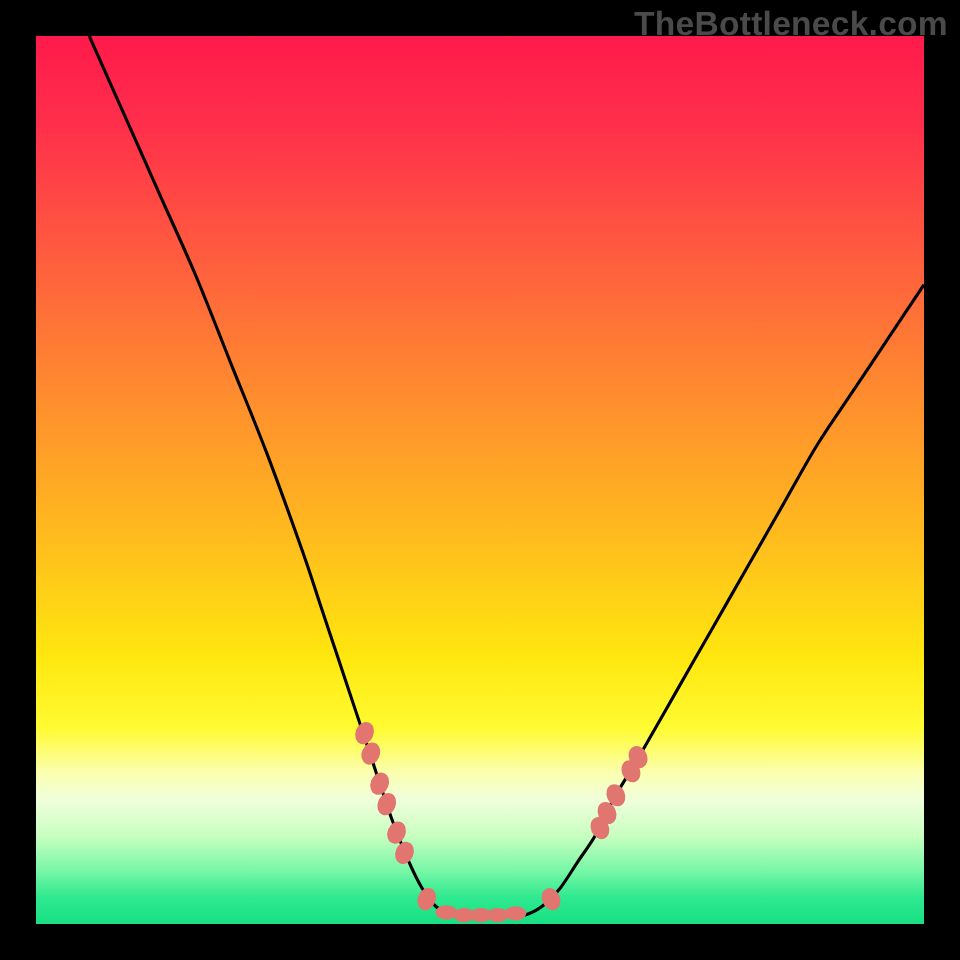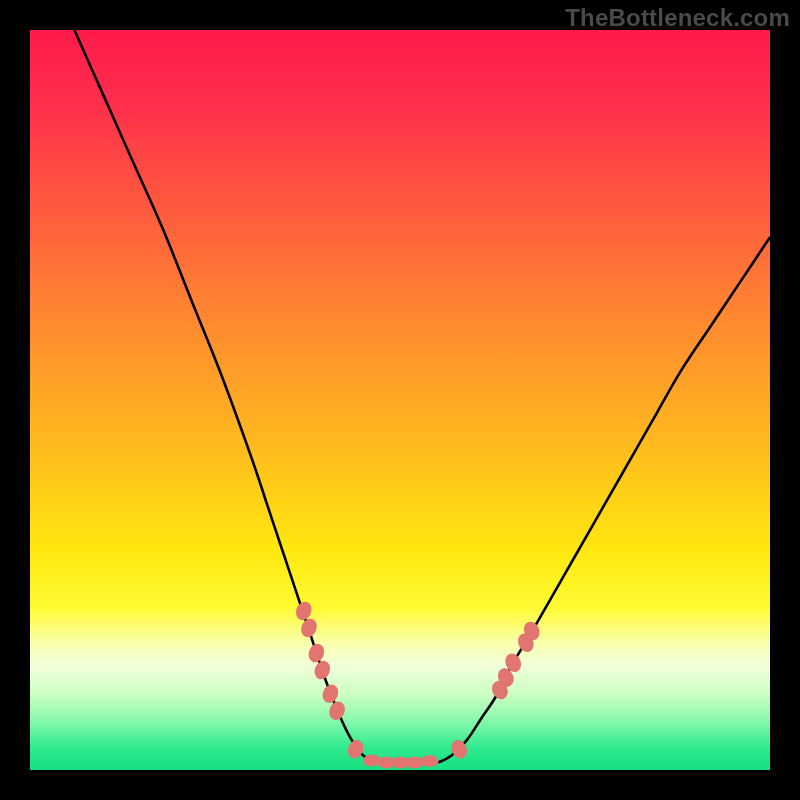--- a/index.html
+++ b/index.html
@@ -14,21 +14,21 @@
     width: 800px;
     height: 800px;
     background: #000;
     position: relative;
     box-sizing: border-box;
   }
   .attribution {
     position: absolute;
     top: 4px;
     right: 10px;
-    font-size: 24px;
+    font-size: 28px;
     font-weight: 600;
     color: #4a4a4a;
     letter-spacing: 0.2px;
     z-index: 10;
   }
   .plot {
     position: absolute;
     left: 30px;
     top: 30px;
     width: 740px;

